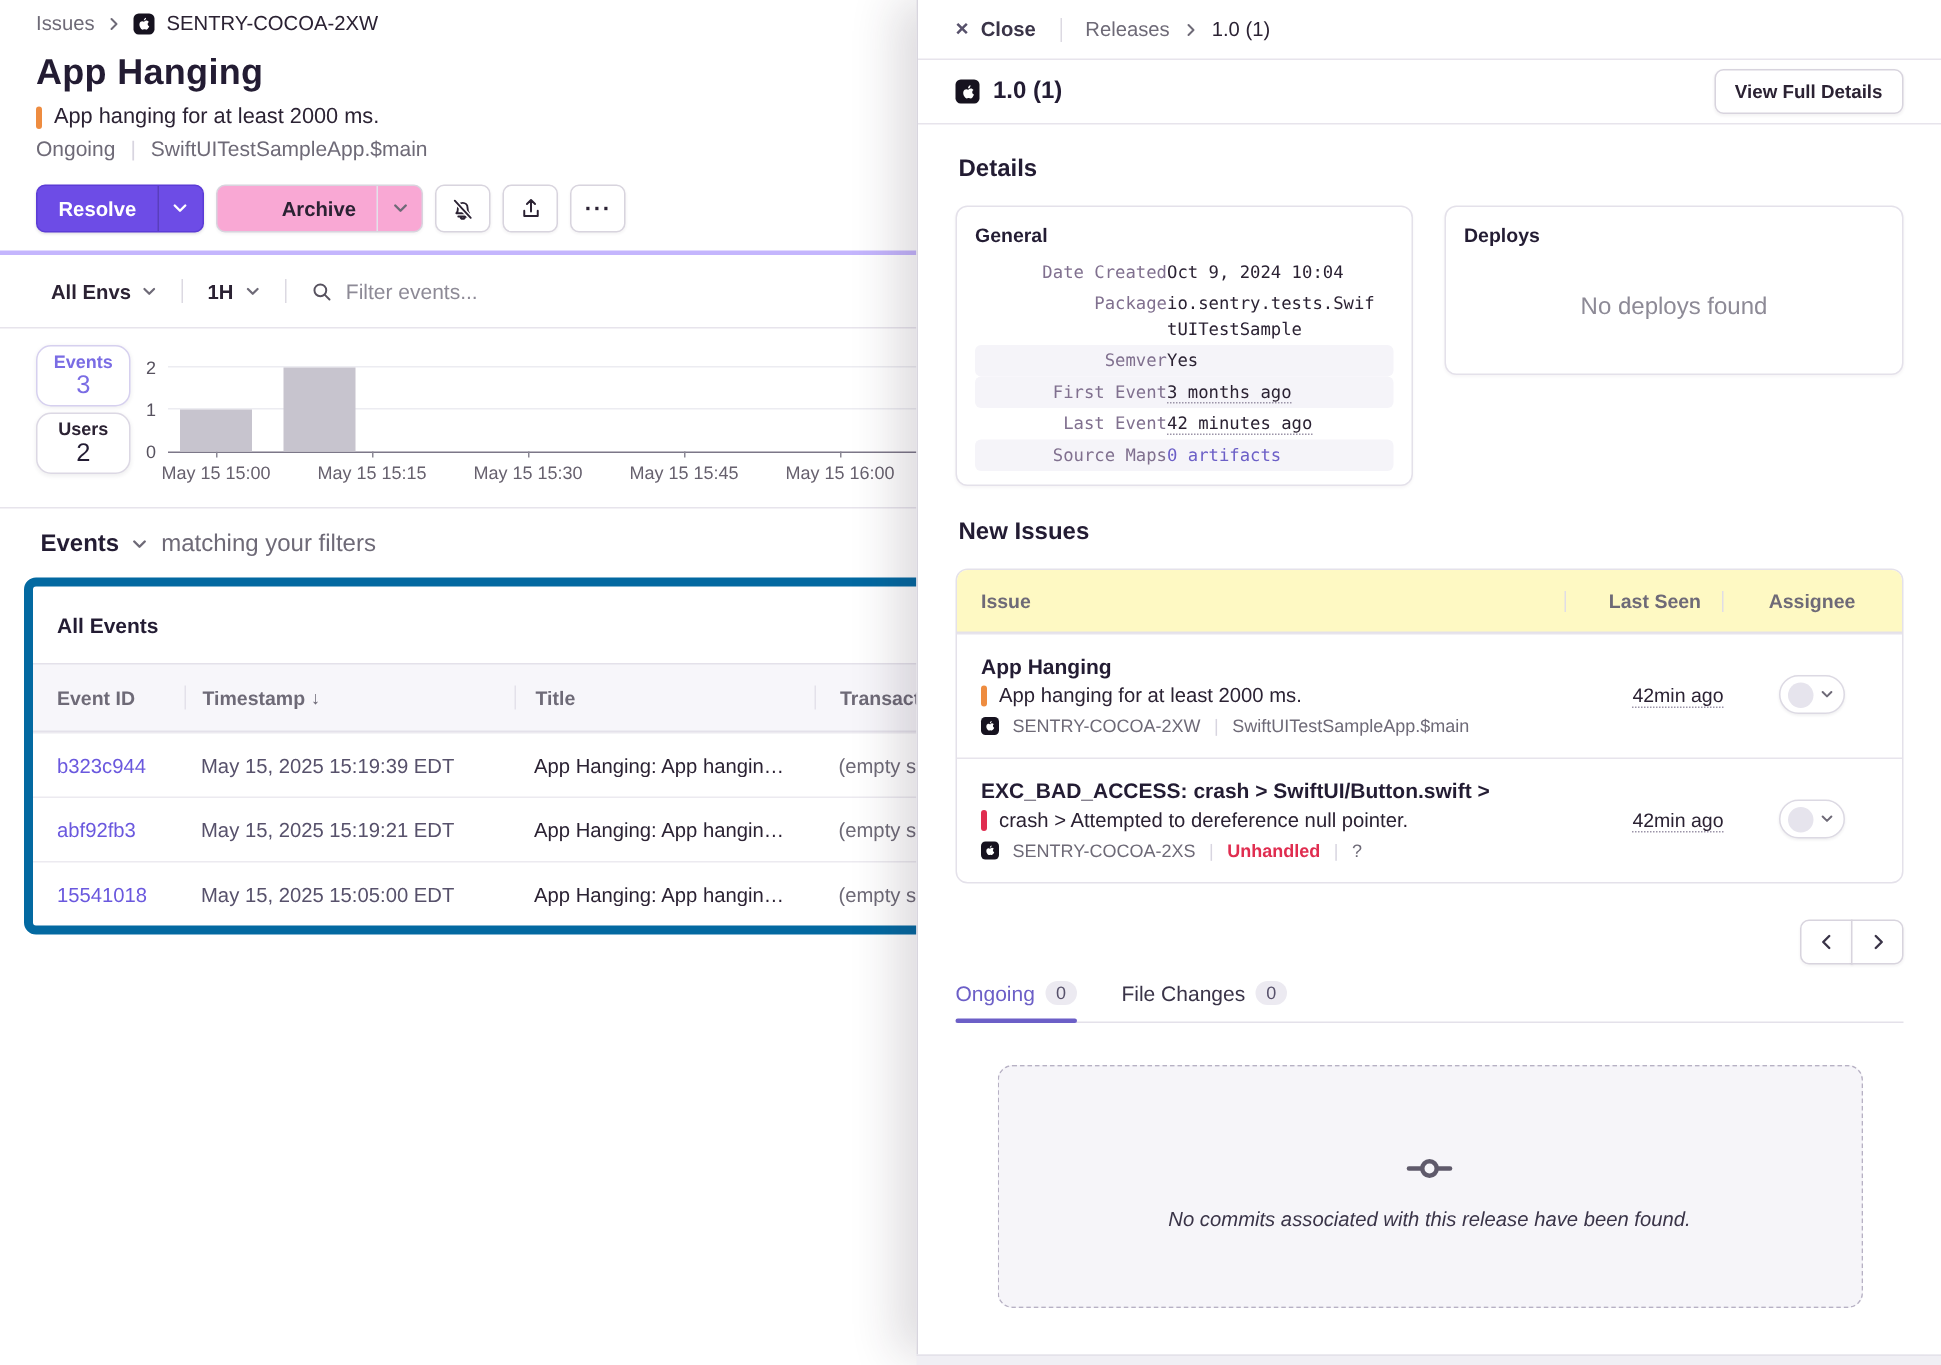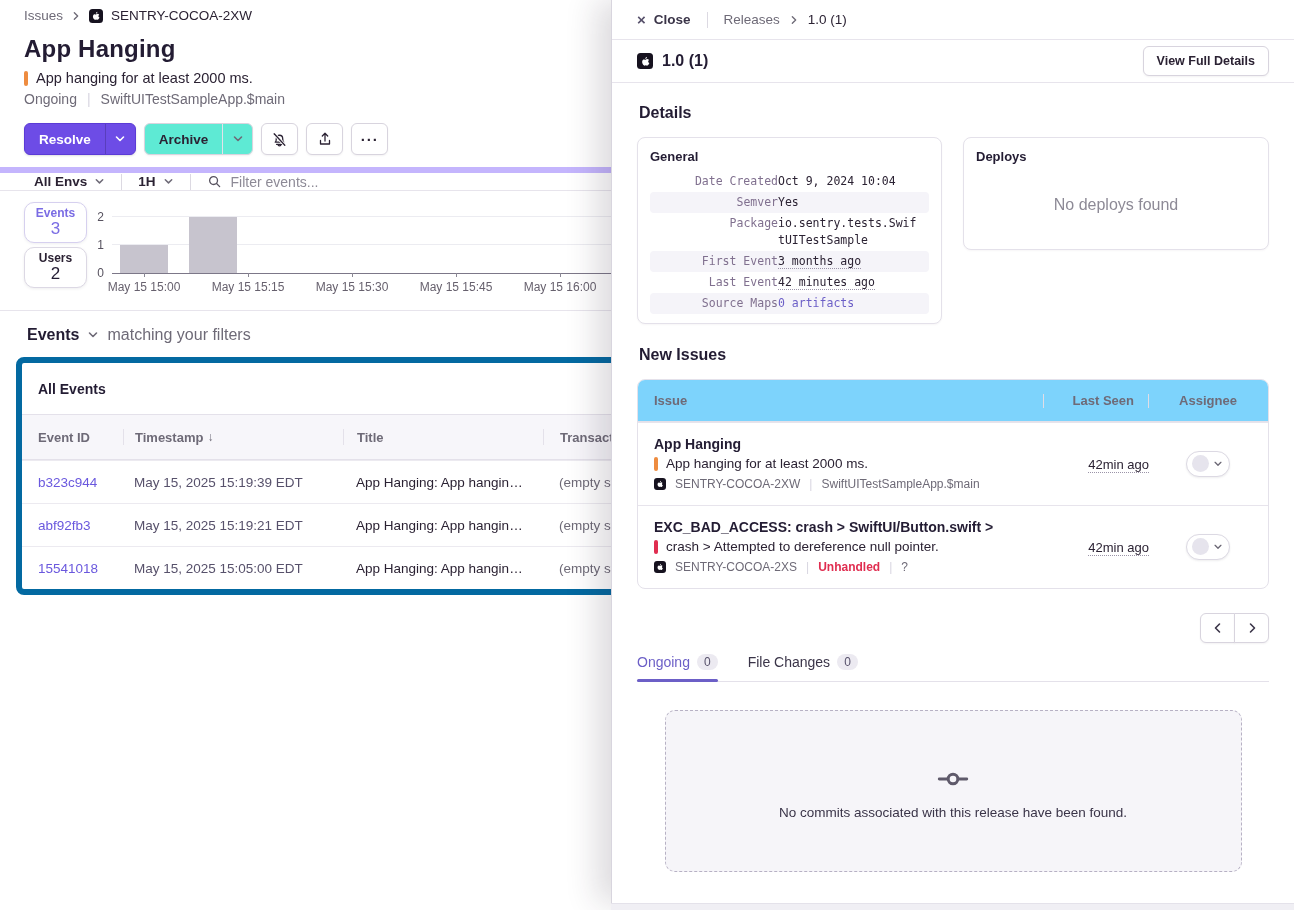--- a/index.html
+++ b/index.html
@@ -27,26 +27,26 @@
   .meta-row .pipe { color:#d8d5e0; }
 
   .actions { margin:16px 0 0 24px; display:flex; gap:8px; height:32px; }
   .btn { display:inline-flex; align-items:center; justify-content:center; border:1px solid #d8d4de; background:#fff; border-radius:6px; font-size:13.5px; font-weight:700; color:#2b2233; box-shadow:0 1px 2px rgba(43,34,51,.06); cursor:pointer; }
   .split { display:inline-flex; border-radius:6px; overflow:hidden; }
   .split .seg { display:inline-flex; align-items:center; justify-content:center; }
   .btn-primary { background:#6d4ce6; border:1px solid #5b3bd6; color:#fff; box-shadow:0 1px 2px rgba(43,34,51,.15); }
   .btn-primary .seg-main { padding:0 14px; font-weight:700; font-size:13.5px; }
   .btn-primary .seg-caret { width:30px; border-left:1px solid rgba(0,0,0,.18); }
   .btn-primary .chev { stroke:#fff; }
-  .split-light { border:1px solid #d8d4de; background:#5eead4; box-shadow:0 1px 2px rgba(43,34,51,.06); }
+  .split-light { border:1px solid #d8d4de; background:#f9a8d4; box-shadow:0 1px 2px rgba(43,34,51,.06);padding-left:29px; }
   .split-light .seg-main { padding:0 14px; font-weight:700; font-size:13.5px; }
   .split-light .seg-caret { width:30px; border-left:1px solid #e4e1ea; }
   .icon-btn { width:37px; }
 
-  .filter-bar { margin-top:12px; height:24px; border-top:6px solid #c4b5fd; border-bottom:1px solid #e7e4ec; display:flex; align-items:center; padding-left:34px; }
+  .filter-bar { margin-top:12px; height:52px; border-top:3px solid #c4b5fd; border-bottom:1px solid #e7e4ec; display:flex; align-items:center; padding-left:34px; }
   .filter-item { display:flex; align-items:center; gap:7px; font-size:13.5px; font-weight:700; color:#2b2233; }
   .filter-bar .vdiv { height:16px; margin:0 16px; }
   .search-wrap { display:flex; align-items:center; gap:9px; }
   .search-wrap input { border:none; outline:none; font-size:14px; color:#2b2233; width:250px; font-family:"Liberation Sans",sans-serif; }
   .search-wrap input::placeholder { color:#8d8a96; }
 
   .chart-section { position:relative; height:120px; border-bottom:1px solid #e7e4ec; }
   .stat-card { position:absolute; left:24px; width:63px; height:41px; border:1px solid #dcd8e4; border-radius:10px; background:#fff; box-shadow:0 1px 3px rgba(43,34,51,.08); display:flex; flex-direction:column; align-items:center; justify-content:center; cursor:pointer; z-index:2; }
   .stat-card .lbl { font-size:12px; font-weight:700; }
   .stat-card .val { font-size:17px; font-weight:400; margin-top:-1px; }
@@ -105,21 +105,21 @@
   .kv-row { display:grid; grid-template-columns:121px 1fr; font-family:"DejaVu Sans Mono", monospace; font-size:11.5px; line-height:17px; padding:2px 7px; border-radius:4px; }
   .kv-row.stripe { background:#f5f4f9; }
   .kv-row .k { color:#80708f;text-align:right; }
   .kv-row .v { color:#2b2233; }
   .kv-row .v .dotted { display:inline; }
   .kv-link { color:#6C5FC7; cursor:pointer; }
   .deploys-card { width:307px; height:113px; padding:11px 12px; display:flex; flex-direction:column; }
   .deploys-empty { flex:1; display:flex; align-items:center; justify-content:center; color:#8d8a96; font-size:16px; }
 
   .issues-card { border:1px solid #e4e1ea; border-radius:8px; overflow:hidden; background:#fff; }
-  .itable-head { display:flex; align-items:center; background:#7dd3fc; border-bottom:1px solid #e4e1ea; height:42px; padding:0 16px; font-size:13px; font-weight:700; color:#6e6a77; }
+  .itable-head { display:flex; align-items:center; background:#fef9c3; border-bottom:1px solid #e4e1ea; height:42px; padding:0 16px; font-size:13px; font-weight:700; color:#6e6a77; }
   .icol-main { flex:1; }
   .icol-seen { width:90px; text-align:right; }
   .icol-assignee { width:88px; text-align:center; margin-left:15px; }
   .head-sep { width:1px; height:14px; background:#e0dde6; margin:0 0 0 14px; }
   .itable-row { display:flex; align-items:center; padding:13px 16px 14px; border-top:1px solid #e7e4ec; }
   .itable-row:first-of-type { border-top:none; }
   .i-title { font-size:14px; font-weight:700; color:#231c33; }
   .i-msg { display:flex; align-items:center; gap:8px; margin-top:4px; font-size:13.5px; color:#2b2233; }
   .i-tags { display:flex; align-items:center; gap:9px; margin-top:6px; font-size:12px; color:#6e6a77; }
   .i-tags .pipe { color:#d8d5e0; }
@@ -135,21 +135,21 @@
   .pag-btn.last { border-radius:0 6px 6px 0; margin-left:-1px; }
 
   .tabs { margin-top:11px; display:flex; gap:30px; border-bottom:1px solid #e4e1ea; }
   .tab { display:flex; align-items:center; gap:7px; padding-bottom:11px; font-size:14px; color:#3a3448; position:relative; cursor:pointer; }
   .tab .count { background:#eceaf1; color:#57516b; font-size:12px; border-radius:8px; padding:1px 7px; }
   .tab.active { color:#6C5FC7; }
   .tab.active::after { content:""; position:absolute; left:0; right:0; bottom:-1px; height:3px; background:#6C5FC7; border-radius:2px; }
 
   .commits-empty { margin:28px auto 0; width:577px; height:162px; background:#f6f5f9; border:1px dashed #b7b1c4; border-radius:10px; display:flex; flex-direction:column; align-items:center; justify-content:center; }
   .ce-title { font-size:17px; font-weight:700; color:#231c33; margin-top:16px; }
-  .ce-sub { font-size:13.5px; color:#3a3448; margin-top:10px; }
+  .ce-sub { font-size:13.5px; color:#3a3448; margin-top:10px;font-style:italic; }
 </style>
 </head>
 <body>
 
 <div class="left-panel">
   <div class="left-inner">
 
     <div class="crumbs">
       <span>Issues</span>
       <svg width="10" height="10" viewBox="0 0 12 12">
@@ -335,27 +335,27 @@
   <div class="d-body">
     <h3 class="sec-h">Details</h3>
 
     <div class="details-row">
       <div class="mini-card general-card">
         <div class="mc-title">General</div>
         <div class="kv-row">
           <span class="k">Date Created</span>
           <span class="v">Oct 9, 2024 10:04</span>
         </div>
+        <div class="kv-row">
+          <span class="k">Package</span>
+          <span class="v" style="word-break:break-all;">io.sentry.tests.SwiftUITestSample</span>
+        </div>
         <div class="kv-row stripe">
           <span class="k">Semver</span>
           <span class="v">Yes</span>
-        </div>
-        <div class="kv-row">
-          <span class="k">Package</span>
-          <span class="v" style="word-break:break-all;">io.sentry.tests.SwiftUITestSample</span>
         </div>
         <div class="kv-row stripe">
           <span class="k">First Event</span>
           <span class="v"><span class="dotted">3 months ago</span></span>
         </div>
         <div class="kv-row">
           <span class="k">Last Event</span>
           <span class="v"><span class="dotted">42 minutes ago</span></span>
         </div>
         <div class="kv-row stripe">

